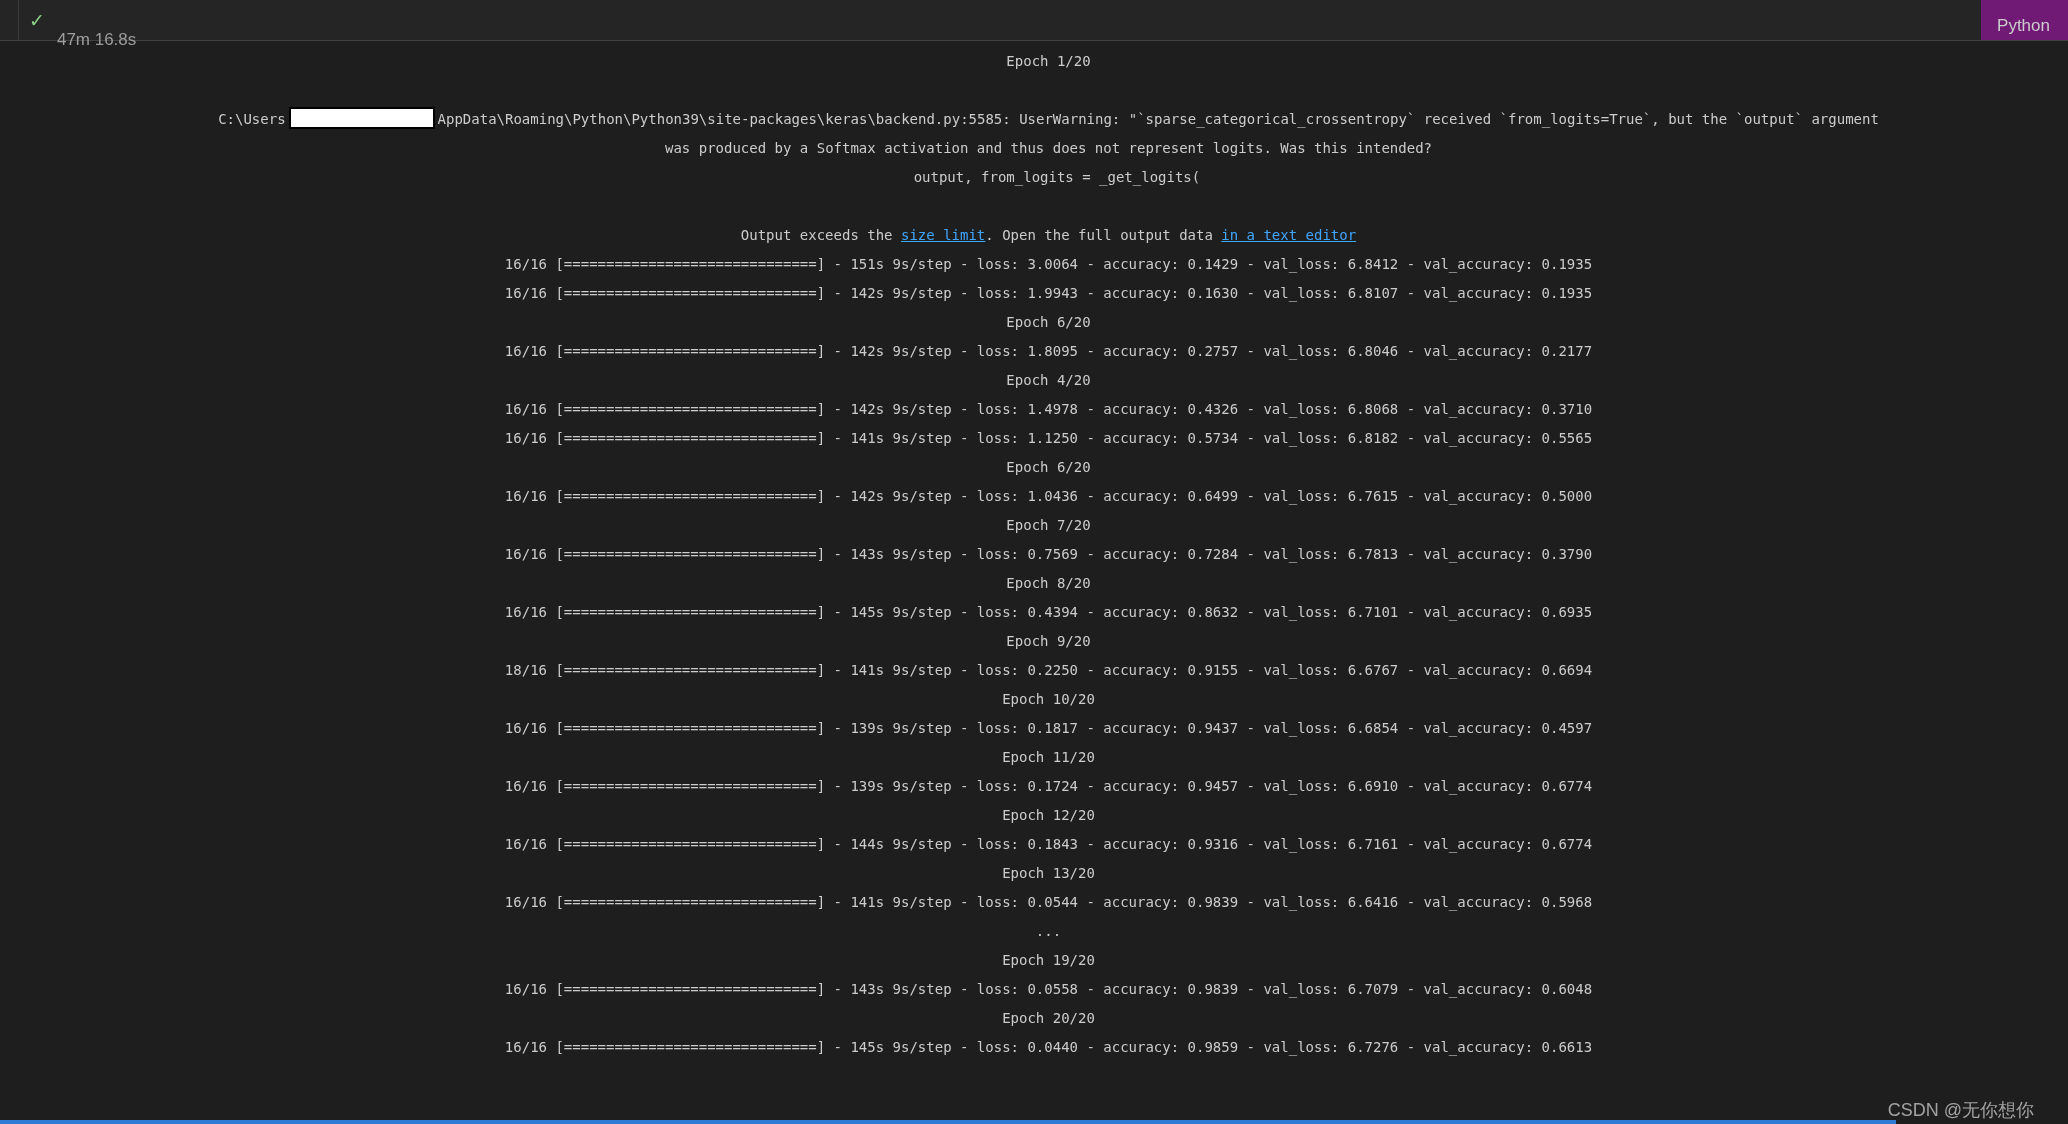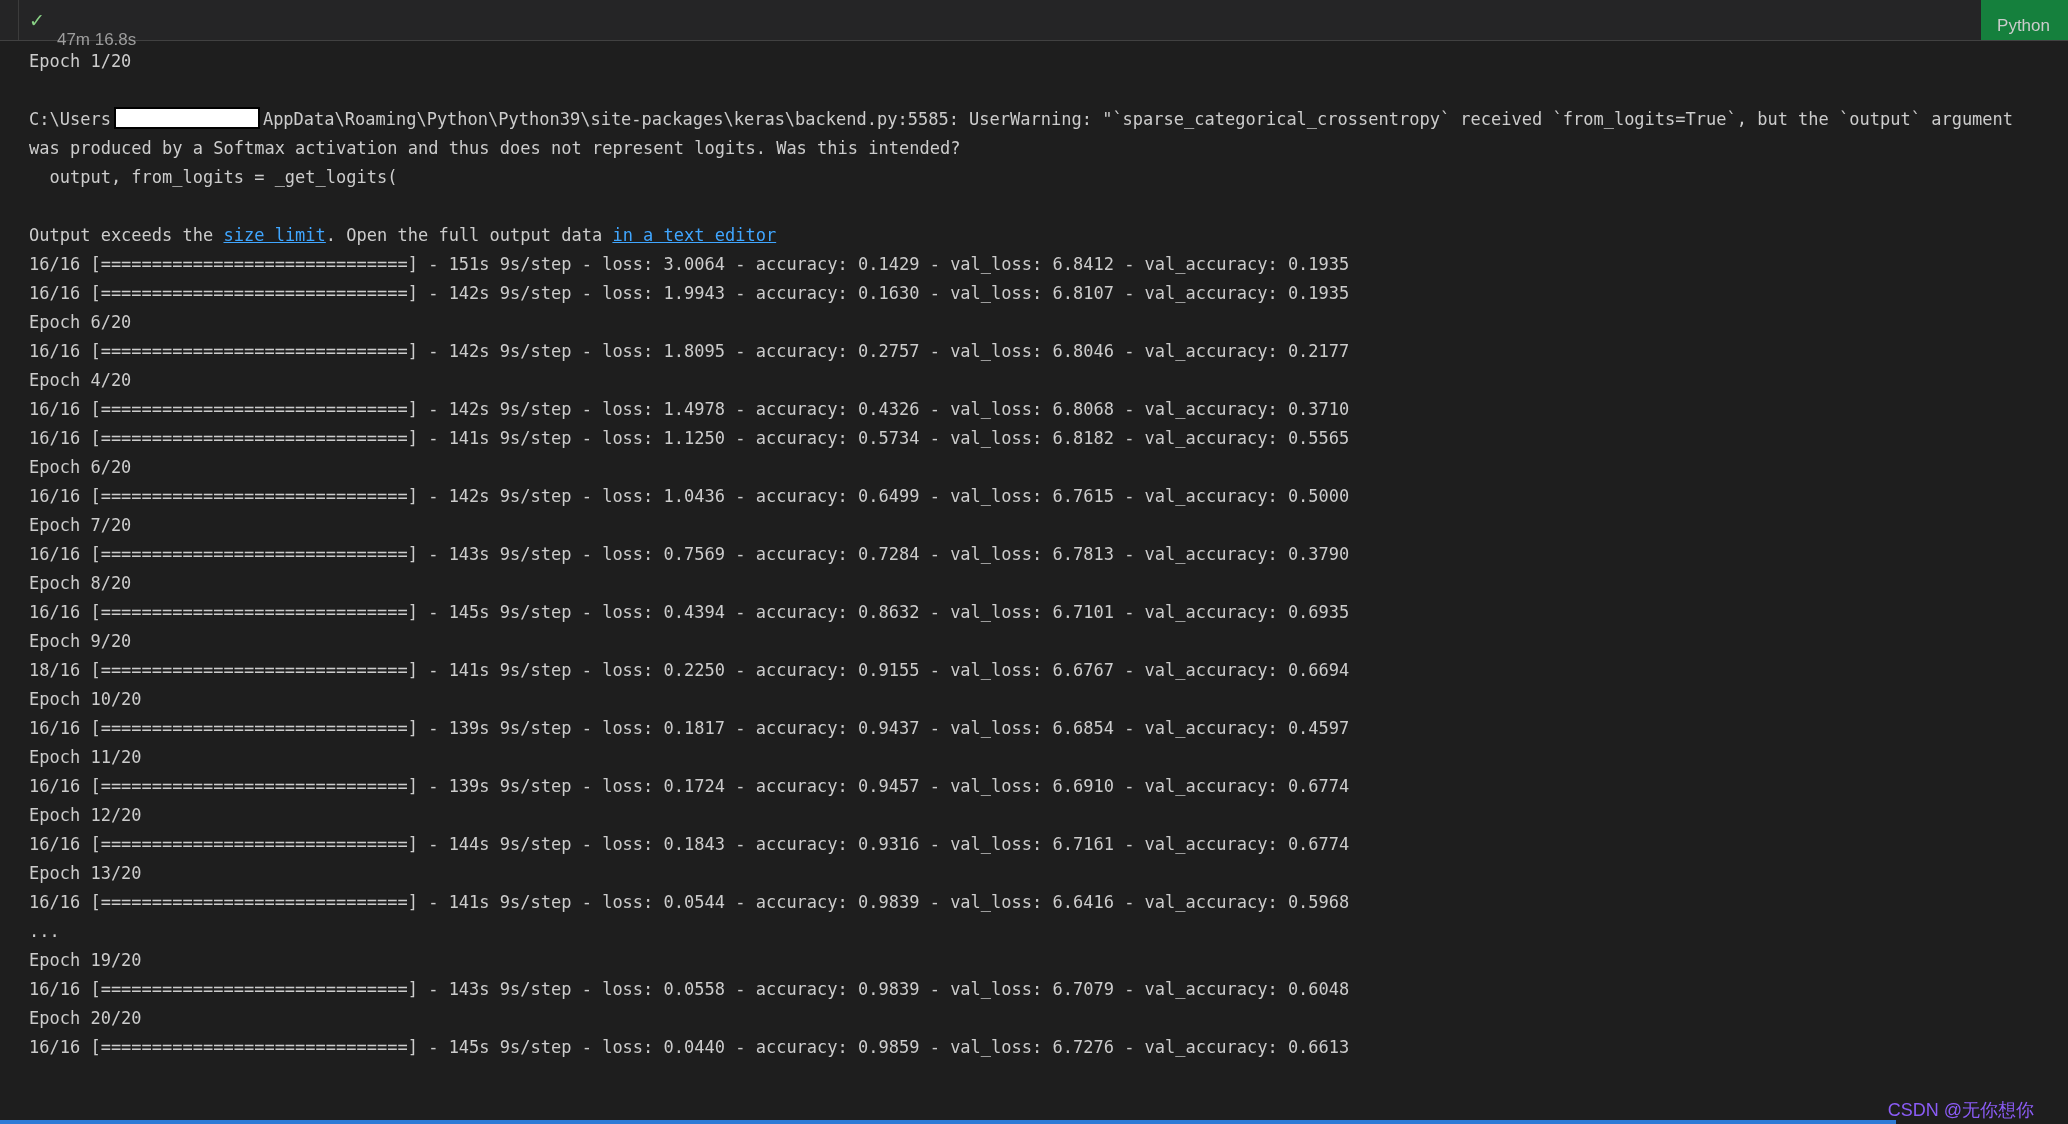--- a/index.html
+++ b/index.html
@@ -35,28 +35,29 @@
     margin: 0 12px 0 10px;
     flex: 0 0 auto;
   }
   .duration { color: #9d9d9d; flex: 0 0 auto; margin-top: 40px; }
   .toolbar-spacer { flex: 1 1 auto; }
   .kernel {
     height: 100%;
     display: flex;
     align-items: center;
     padding: 12px 18px 0 16px;
-    background: #15803d;
+    background: #701a75;
     color: #cccccc;
     cursor: pointer;
   }
   .output {
     padding: 6px 0 0 29px;
-    font-size: 17px;
+    font-size: 14px;
     color: #cccccc;
+    text-align: center;
   }
   .line {
     height: 29px;
     line-height: 29px;
     white-space: pre;
   }
   a.link {
     color: #40a6ff;
     text-decoration: underline;
     cursor: pointer;
@@ -77,21 +78,21 @@
     width: 1896px;
     height: 4px;
     background: #2e7bd6;
   }
   .watermark {
     position: absolute;
     right: 34px;
     bottom: 2px;
     font-family: "Liberation Sans", sans-serif;
     font-size: 18px;
-    color: #8b5cf6;
+    color: #a3a3a3;
   }
 </style>
 </head>
 <body>
 
 <div class="toolbar">
   <span class="toolbar-vline"></span>
   <span class="check">✓</span>
   <span class="duration">47m 16.8s</span>
   <span class="toolbar-spacer"></span>

